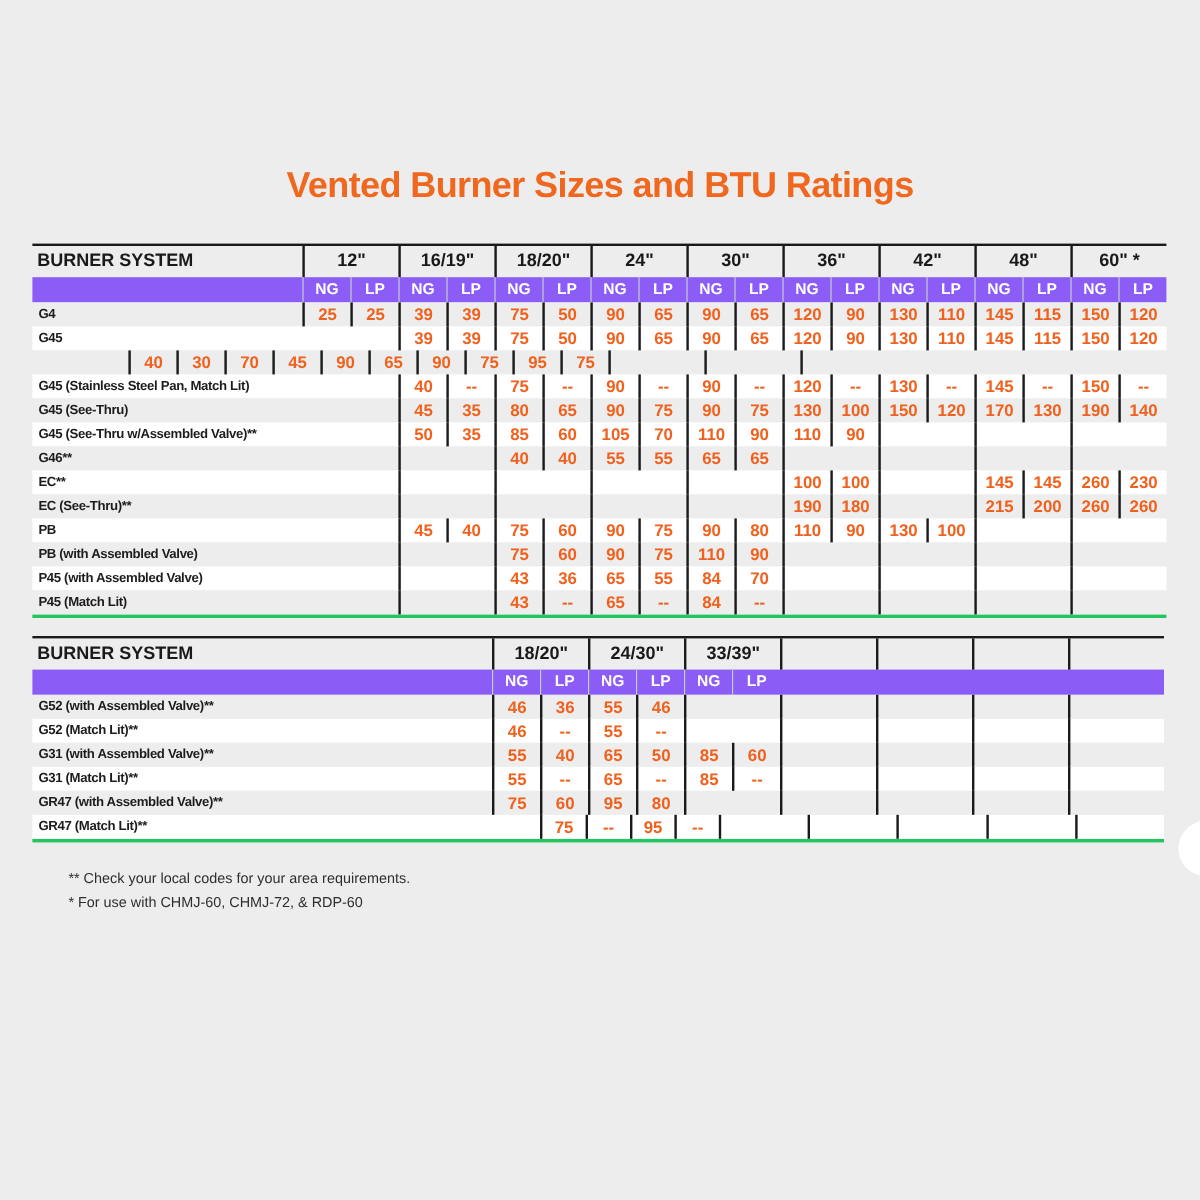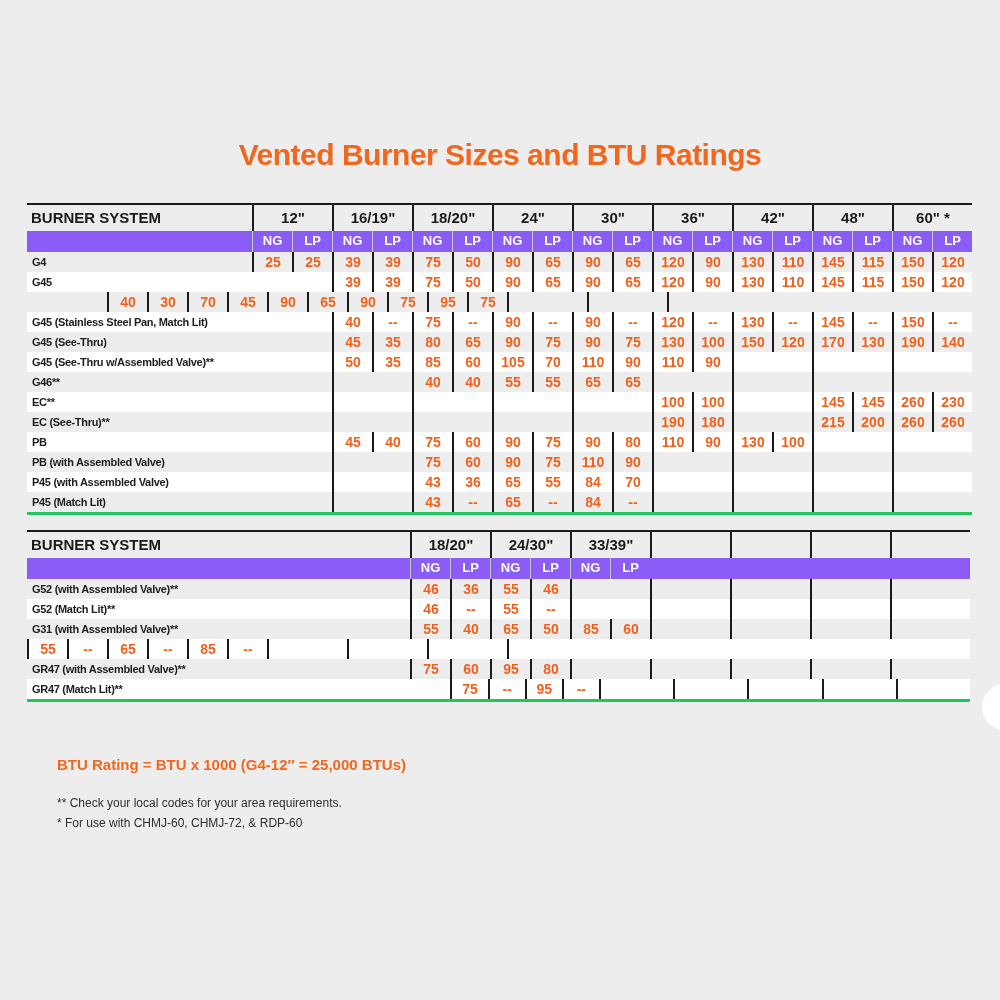--- a/index.html
+++ b/index.html
@@ -571,20 +571,21 @@
         <div class="grp bdr">
           <div class="val ng">85</div>
           <div class="val">60</div>
         </div>
         <div class="grp bdr"></div>
         <div class="grp bdr"></div>
         <div class="grp bdr"></div>
         <div class="grp bdr"></div>
       </div>
       <div class="row dk">
+        <div class="lbl" style="width: 383px;">G31 (Match Lit)**</div>
         <div class="grp bdr">
           <div class="val ng">55</div>
           <div class="val">--</div>
         </div>
         <div class="grp bdr">
           <div class="val ng">65</div>
           <div class="val">--</div>
         </div>
         <div class="grp bdr">
           <div class="val ng">85</div>
@@ -622,18 +623,17 @@
           <div class="val">--</div>
         </div>
         <div class="grp bdr"></div>
         <div class="grp bdr"></div>
         <div class="grp bdr"></div>
         <div class="grp bdr"></div>
         <div class="grp bdr"></div>
       </div>
     </div>
 
-  <div class="rating-note">BTU Rating = BTU x 1000 (G4-12″ = 25,000 BTUs)</div>
   <div class="fn first">** Check your local codes for your area requirements.</div>
   <div class="fn second">* For use with CHMJ-60, CHMJ-72, &amp; RDP-60</div>
 
   <div class="circle"></div>
 </div>
 
 </body></html>

